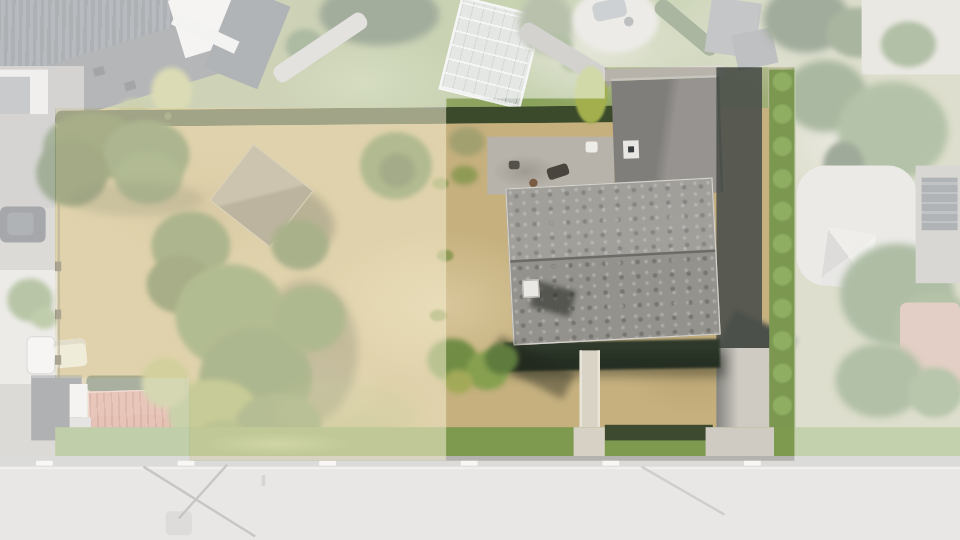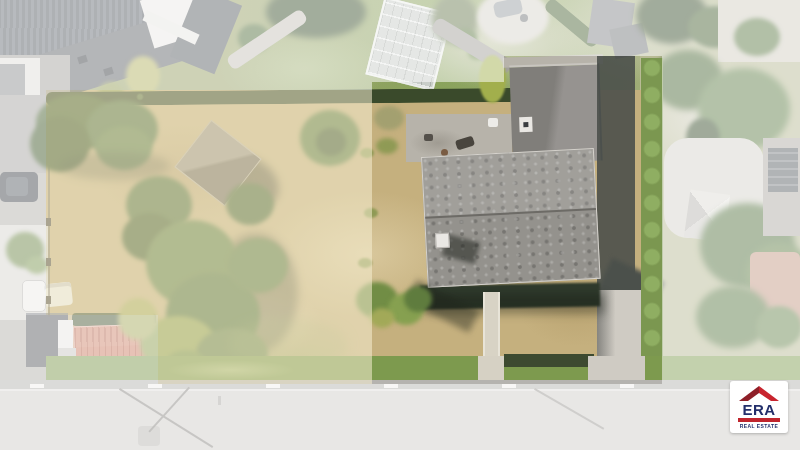--- a/index.html
+++ b/index.html
@@ -204,23 +204,14 @@
 
   <svg class="ab" width="800" height="450" style="left:0;top:0;pointer-events:none;">
     <path fill-rule="evenodd" fill="rgba(255,255,255,0.52)" d="M0,0 H800 V450 H0 Z
          M46,90 L372,90 L372,82 L504,82 L504,56 L662,56 L662,384 L158,384 L158,315 L46,315 Z"></path>
   </svg>
 
   <div class="ab" style="left:0;top:0;width:800px;height:450px;pointer-events:none;
               clip-path:polygon(46px 90px,372px 90px,372px 384px,158px 384px,158px 315px,46px 315px);
               background:rgba(246,238,210,.55);"></div>
 
-  <div id="era-badge" class="ab">
-    <svg width="42" height="17" viewBox="0 0 42 17">
-      <polygon points="1,16 21,1 21,8 10,16" fill="#8e1f28"></polygon>
-      <polygon points="21,1 41,16 33,16 21,8" fill="#c8242e"></polygon>
-    </svg>
-    <div id="era-brand">ERA</div>
-    <div id="era-bar"></div>
-    <div id="era-tagline">REAL ESTATE</div>
-  </div>
 
 </div>
 
 </body></html>

